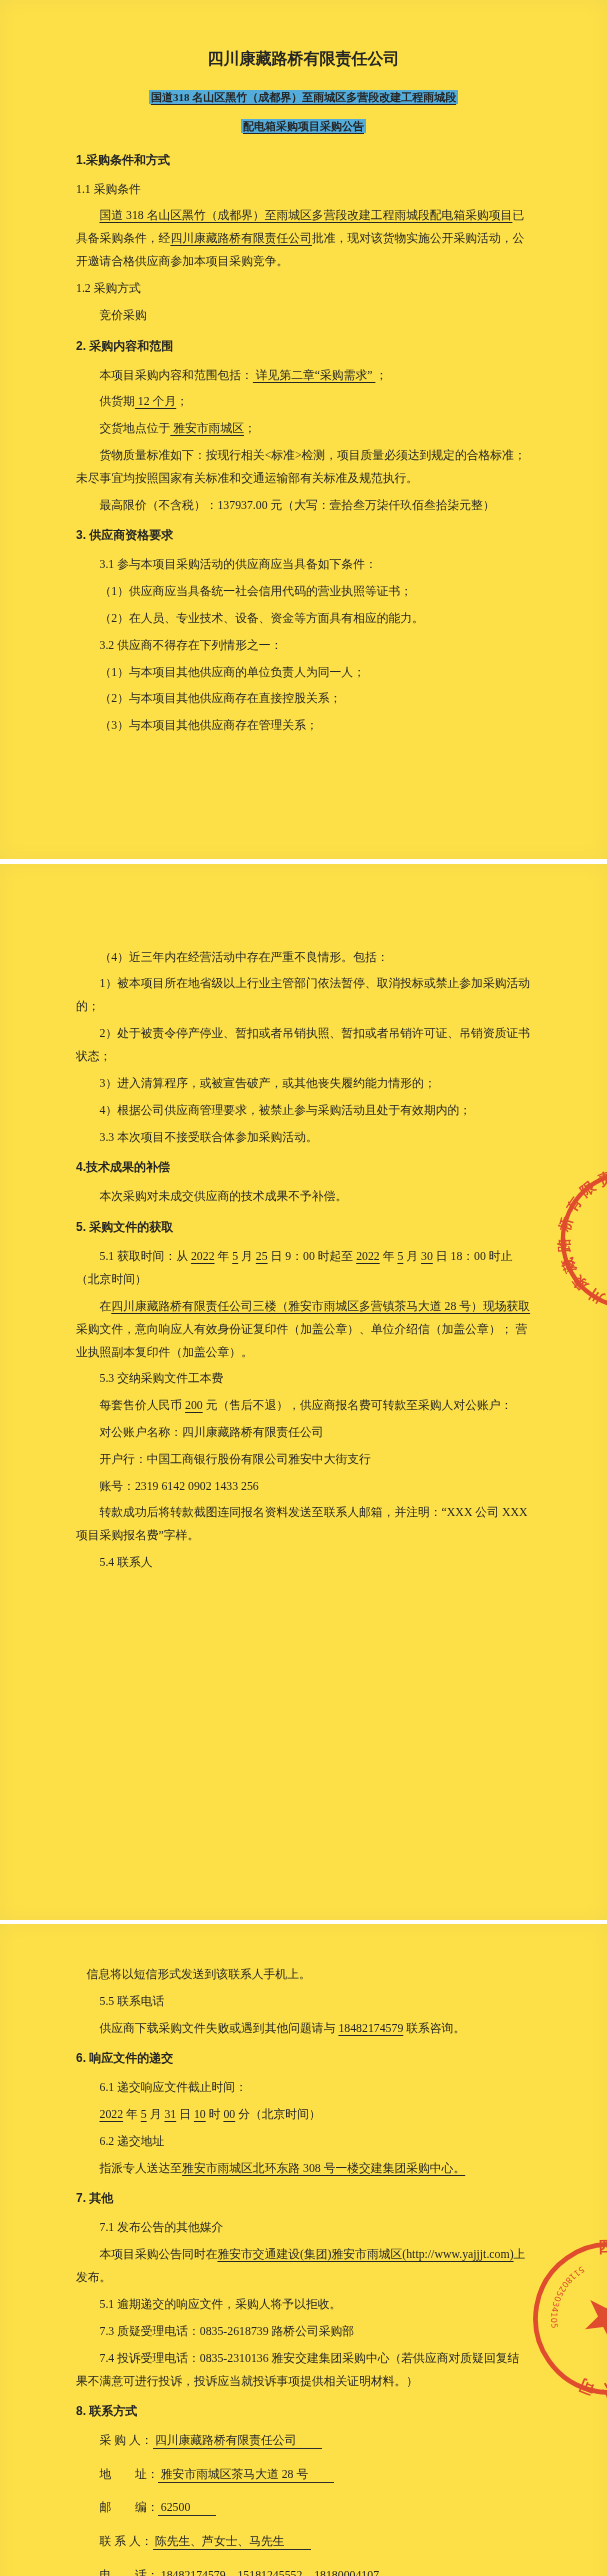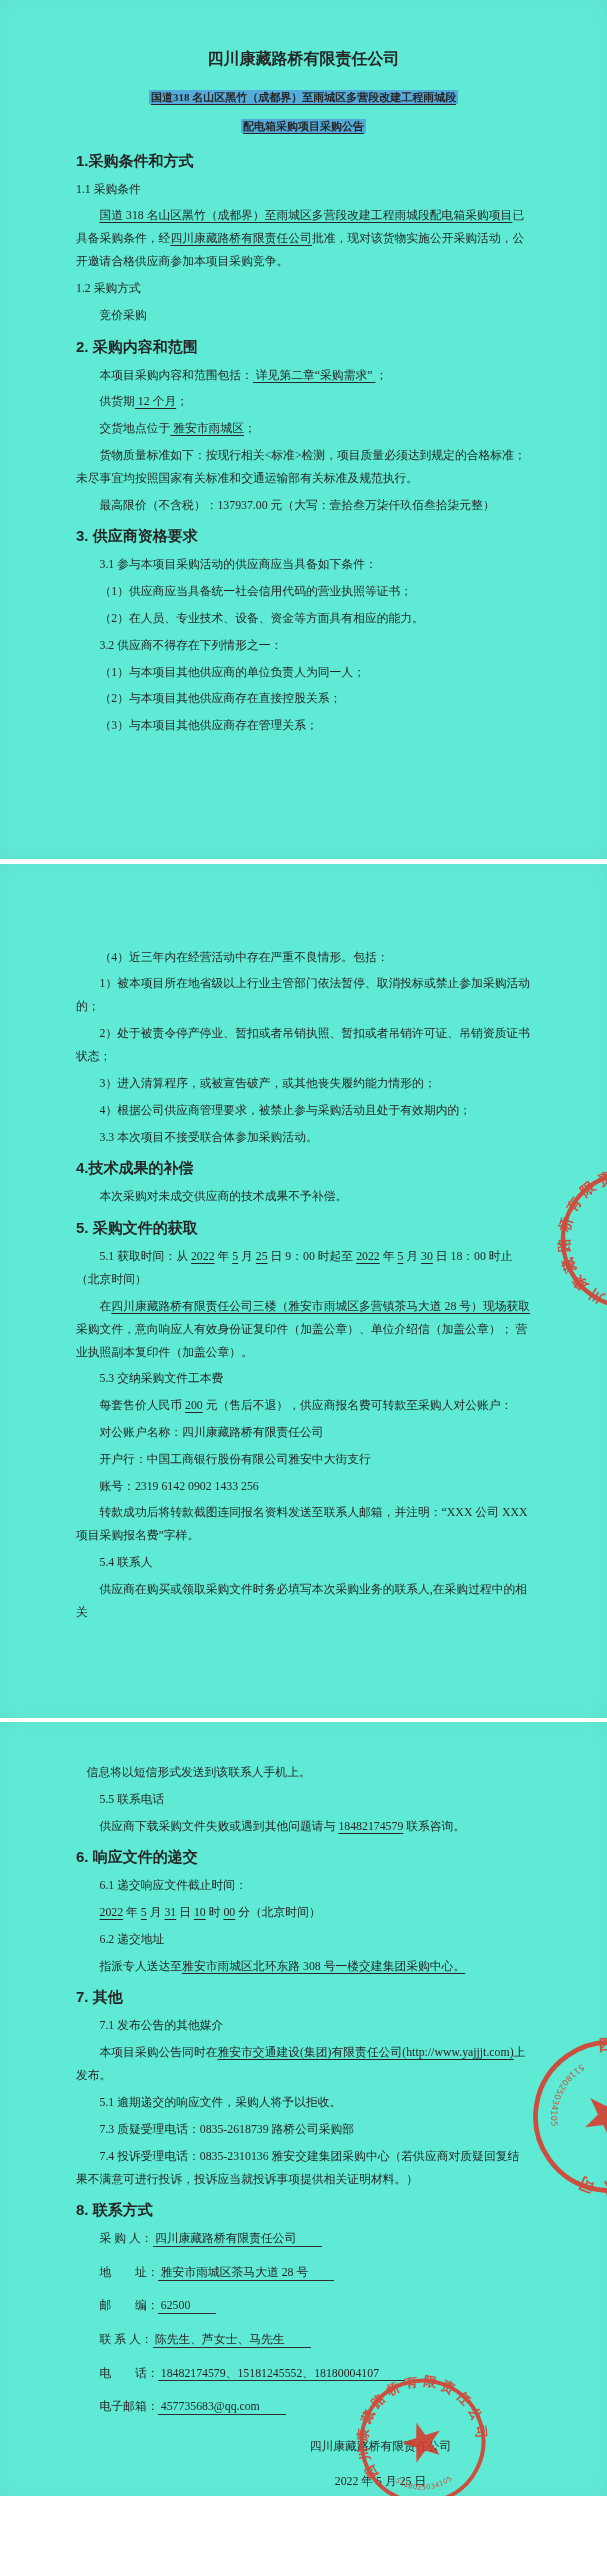--- a/index.html
+++ b/index.html
@@ -1,37 +1,37 @@
 <!DOCTYPE html>
 <html style="font-size:12px"><head>
 <meta charset="utf-8">
 <style>
   html,body { margin:0; padding:0; background:#ffffff; }
   .doc { width:607px; margin:0; background:#ffffff; }
   .page {
     position:relative; width:607px; box-sizing:border-box;
-    background:#5eead4; overflow:hidden;
+    background:#fde047; overflow:hidden;
     padding-left:76px; padding-right:76px;
     color:#262626;
     font-family:"Liberation Serif","DejaVu Serif",serif;
     font-size:11.8px; line-height:23px;
     box-shadow: inset 0 0 16.7px rgba(120,100,130,.07);
   }
   .page-1 { height:859px; padding-top:47px; }
-  .page-2 { height:854px; padding-top:82px; }
+  .page-2 { height:1056px; padding-top:82px; }
   .page-3 { height:774px; padding-top:39px; }
   .gap { height:4.6px; background:#ffffff; }
 
   .doc-title { text-align:center; font-size:16px; font-weight:bold; line-height:24px; margin:0 0 12px; }
   .proj-title { text-align:center; font-size:11px; font-weight:bold; line-height:29px; margin:0 0 7.6px; }
   .hl { background:#54acdb; text-decoration:underline; text-underline-offset:3px; padding:0.8px 2.3px; }
 
   .h {
     font-family:"Liberation Sans","DejaVu Sans",sans-serif;
-    font-weight:bold; font-size:15px; line-height:23px; margin:7.6px 0 6px;
+    font-weight:bold; font-size:12px; line-height:23px; margin:7.6px 0 6px;
   }
   .t { margin:0 0 3.8px; }
   .ind { text-indent:23.5px; }
   .u { text-decoration:underline; text-underline-offset:2.7px; }
 
   .contact-row { margin:0 0 10.6px; text-indent:23.5px; }
   .fill { border-bottom:0.8px solid #2f2f2f; padding:0 26px 0.8px 2.3px; }
 
   .sign { width:213px; margin:6px 44px 0 auto; text-align:center; position:relative; z-index:1; }
   .sign .sign-line { line-height:35px; }
@@ -97,21 +97,20 @@
     <div class="h">5. 采购文件的获取</div>
     <p class="t ind"><span>5.1 获取时间：从 </span><span class="u">2022</span><span> 年 </span><span class="u">5</span><span> 月 </span><span class="u">25</span><span> 日 9：00 时起至 </span><span class="u">2022</span><span> 年 </span><span class="u">5</span><span> 月 </span><span class="u">30</span><span> 日 18：00 时止（北京时间）</span></p>
     <p class="t ind"><span>在</span><span class="u">四川康藏路桥有限责任公司三楼（雅安市雨城区多营镇茶马大道 28 号）现场获取</span><span>采购文件，意向响应人有效身份证复印件（加盖公章）、单位介绍信（加盖公章）； 营业执照副本复印件（加盖公章）。</span></p>
     <p class="t ind">5.3 交纳采购文件工本费</p>
     <p class="t ind"><span>每套售价人民币 </span><span class="u">200</span><span> 元（售后不退），供应商报名费可转款至采购人对公账户：</span></p>
     <p class="t ind">对公账户名称：四川康藏路桥有限责任公司</p>
     <p class="t ind">开户行：中国工商银行股份有限公司雅安中大街支行</p>
     <p class="t ind">账号：2319 6142 0902 1433 256</p>
     <p class="t ind">转款成功后将转款截图连同报名资料发送至联系人邮箱，并注明：“XXX 公司 XXX 项目采购报名费”字样。</p>
     <p class="t ind">5.4 联系人</p>
-    <p class="t ind">供应商在购买或领取采购文件时务必填写本次采购业务的联系人,在采购过程中的相关</p>
 
     <div class="stamp stamp-p2">
       <svg viewBox="0 0 200 200" aria-hidden="true" style="font-size:15.5px">
         <defs>
           <path id="pA1" d="M 22,130 A 84,84 0 1 1 178,130" fill="none"></path>
           <path id="pA2" d="M 40,144 A 76,76 0 0 0 160,144" fill="none"></path>
         </defs>
         <circle cx="100" cy="100" r="93" fill="none" stroke="currentColor" stroke-width="6"></circle>
         <polygon fill="currentColor" points="100,70 107.4,91.8 130.4,92.1 112.0,105.9 118.8,127.9 100,114.6 81.2,127.9 88.0,105.9 69.6,92.1 92.6,91.8"></polygon>
         <text class="stamp-co"><textPath href="#pA1" startOffset="2">四川康藏路桥有限责任公司</textPath></text>
@@ -128,21 +127,21 @@
     <p class="t ind"><span>供应商下载采购文件失败或遇到其他问题请与 </span><span class="u">18482174579</span><span> 联系咨询。</span></p>
 
     <div class="h">6. 响应文件的递交</div>
     <p class="t ind">6.1 递交响应文件截止时间：</p>
     <p class="t ind"><span class="u">2022</span><span> 年 </span><span class="u">5</span><span> 月 </span><span class="u">31</span><span> 日 </span><span class="u">10</span><span> 时 </span><span class="u">00</span><span> 分（北京时间）</span></p>
     <p class="t ind">6.2 递交地址</p>
     <p class="t ind"><span>指派专人送达至</span><span class="u">雅安市雨城区北环东路 308 号一楼交建集团采购中心。</span></p>
 
     <div class="h">7. 其他</div>
     <p class="t ind">7.1 发布公告的其他媒介</p>
-    <p class="t ind"><span>本项目采购公告同时在</span><span class="u">雅安市交通建设(集团)有限责任公司(http://www.yajjjt.com)</span><span>上发布。</span></p>
+    <p class="t ind"><span>本项目采购公告同时在</span><span class="u">雅安市交通建设(集团)雅安市雨城区(http://www.yajjjt.com)</span><span>上发布。</span></p>
     <p class="t ind">5.1 逾期递交的响应文件，采购人将予以拒收。</p>
     <p class="t ind">7.3 质疑受理电话：0835-2618739 路桥公司采购部</p>
     <p class="t ind">7.4 投诉受理电话：0835-2310136 雅安交建集团采购中心（若供应商对质疑回复结果不满意可进行投诉，投诉应当就投诉事项提供相关证明材料。）</p>
 
     <div class="h">8. 联系方式</div>
     <div class="contact-row">
       <span>采 购 人：</span><span class="fill">四川康藏路桥有限责任公司</span>
     </div>
     <div class="contact-row">
       <span>地　　址：</span><span class="fill">雅安市雨城区茶马大道 28 号</span>

